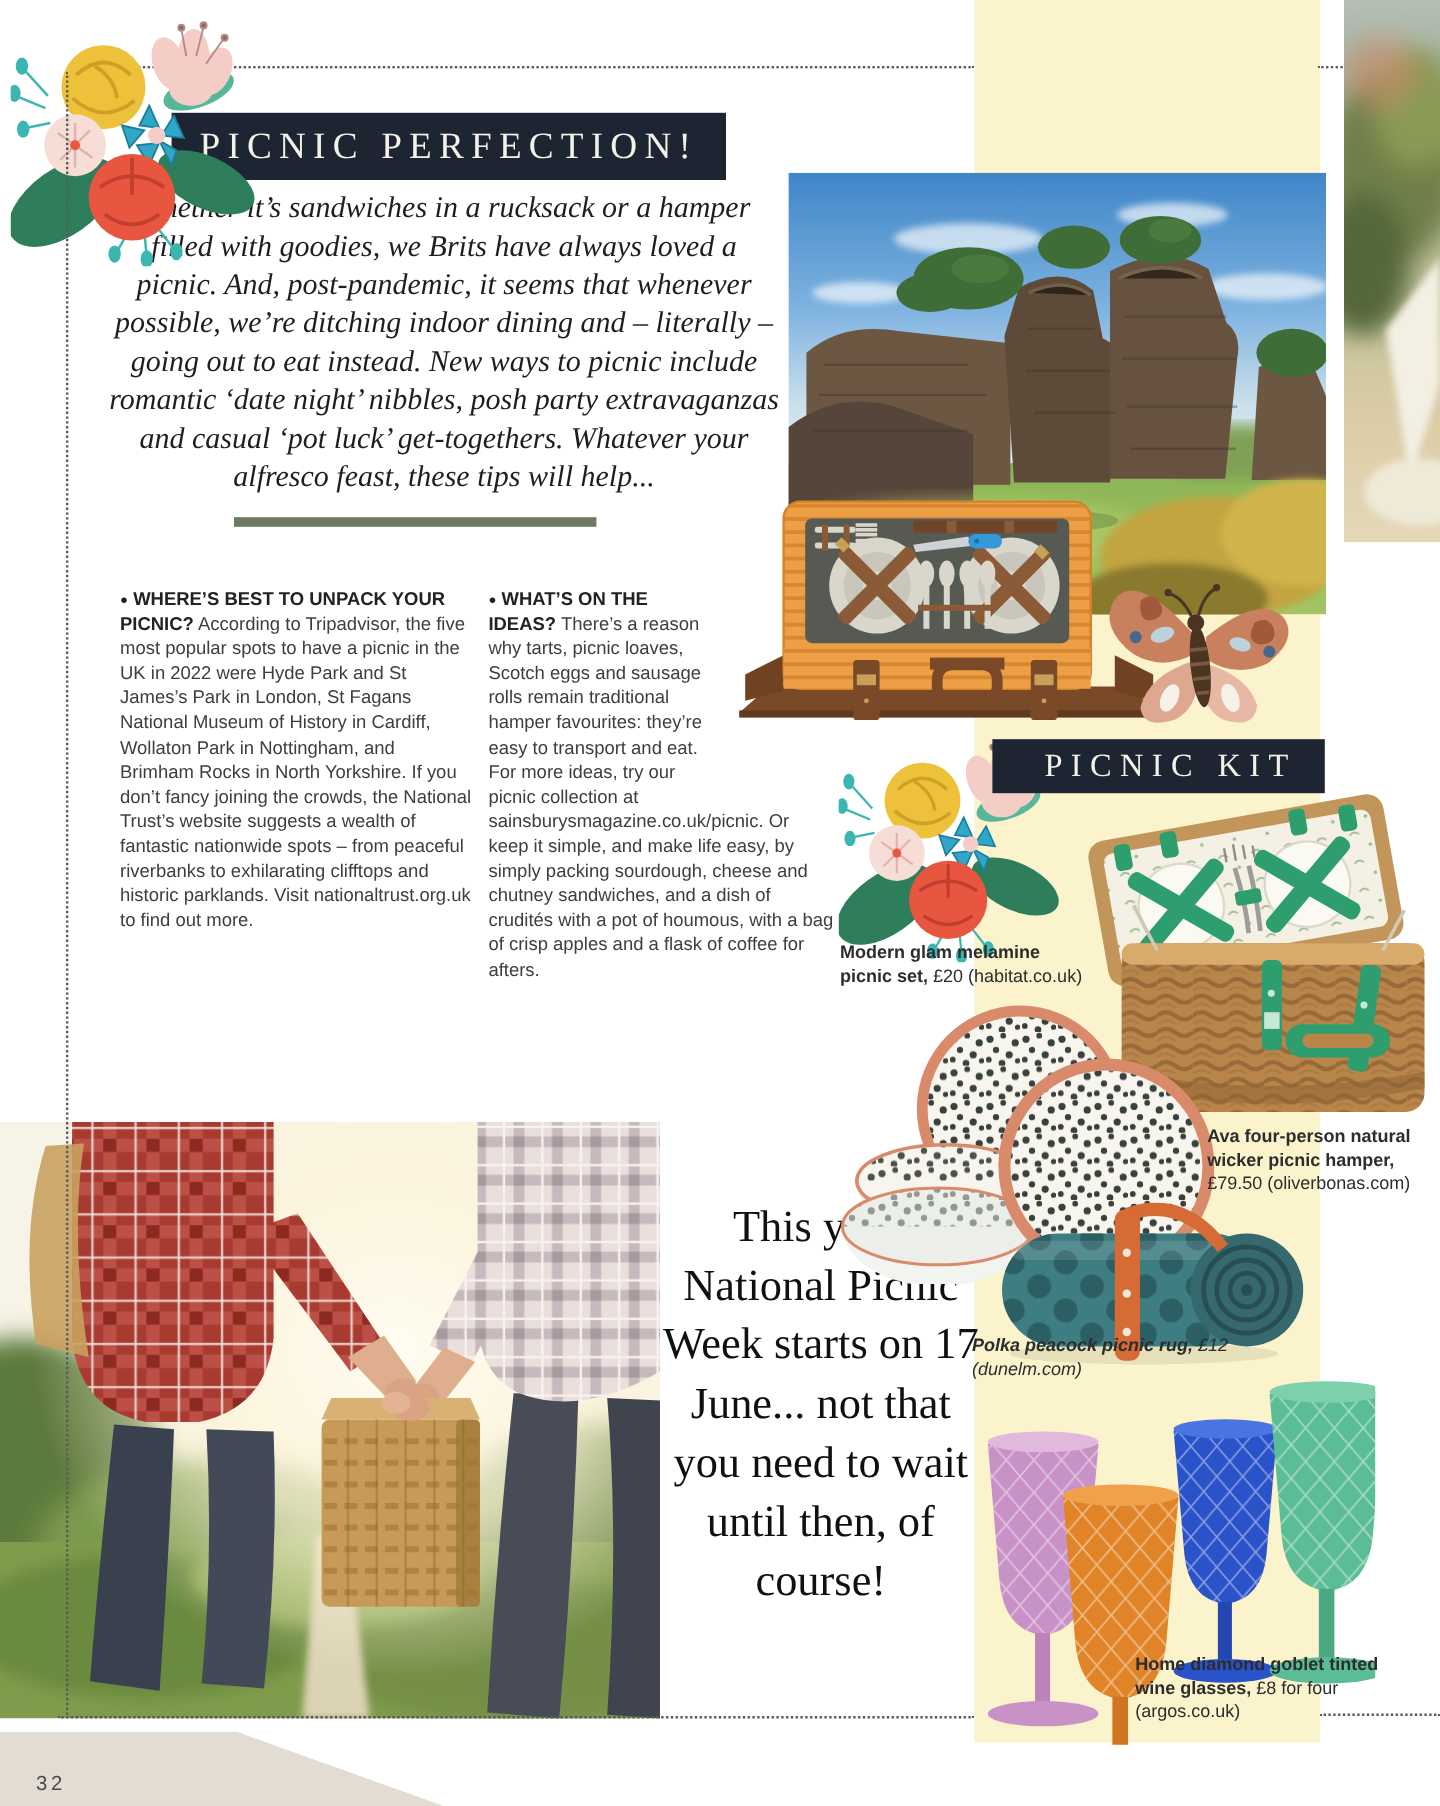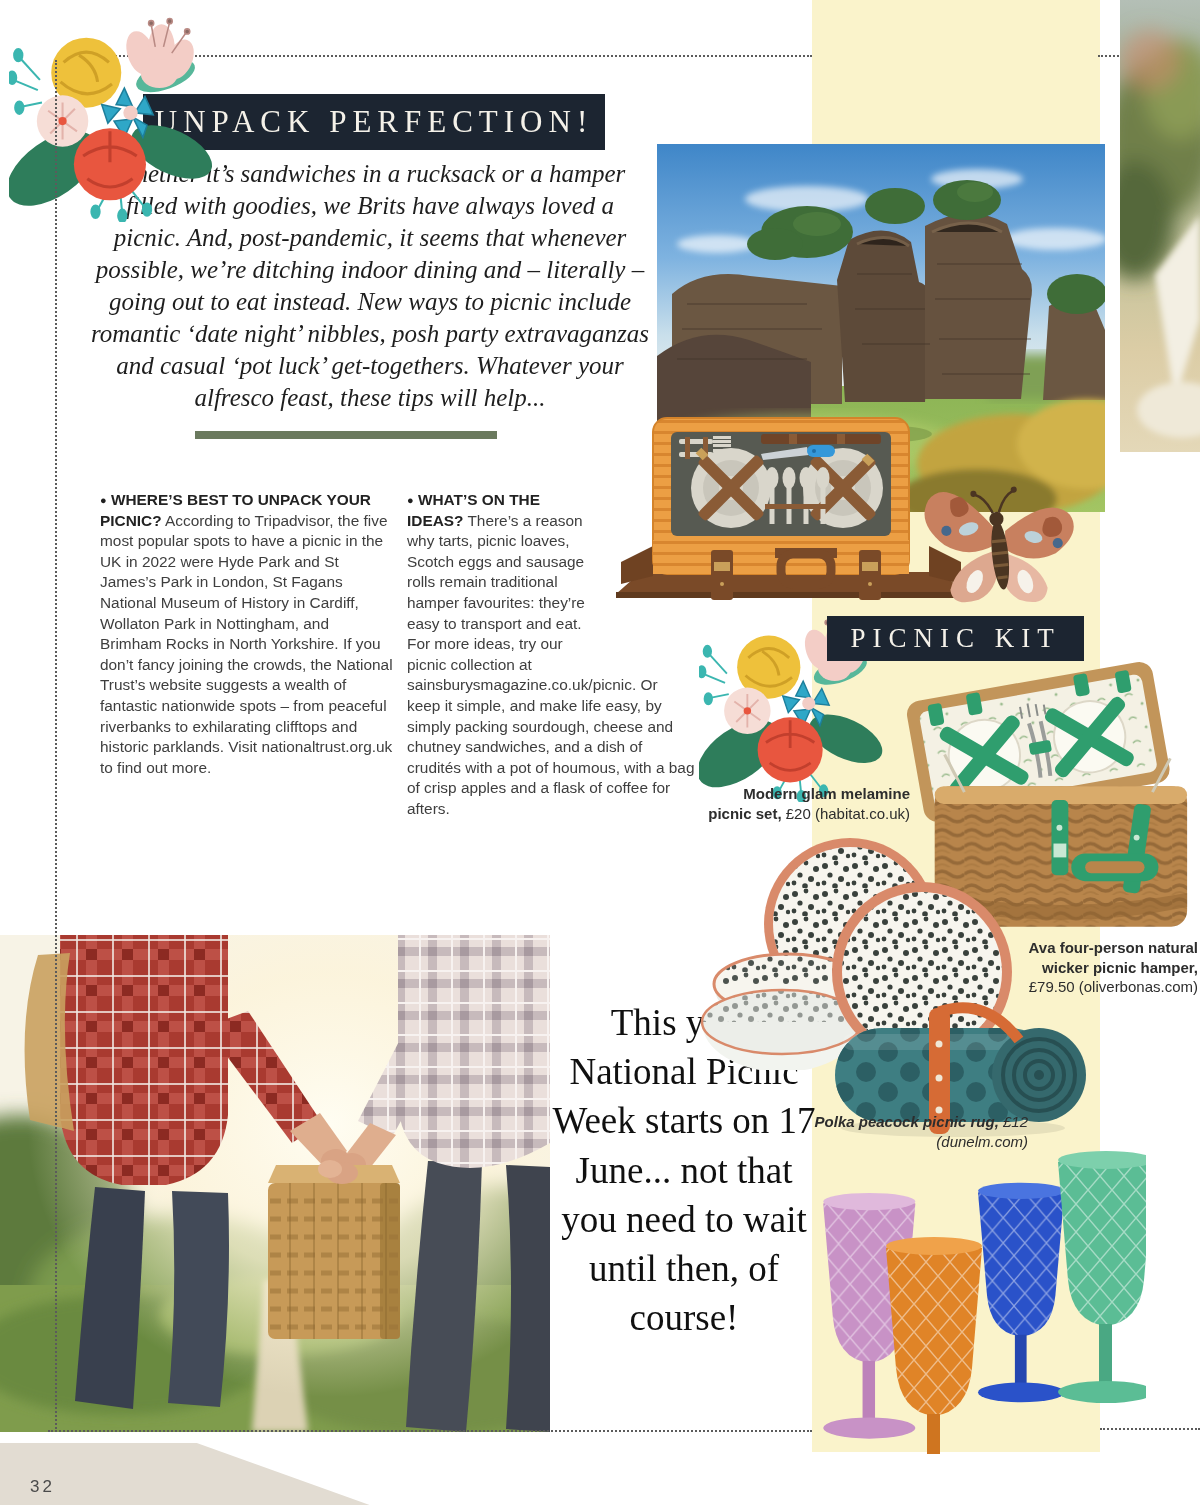--- a/index.html
+++ b/index.html
@@ -9,42 +9,42 @@
   
   .cream-band{left:812px;top:0;width:288px;height:1452px;background:#faf3cb;}
   .dotted-h{border-top:2px dotted #5b5b5b;height:0;}
   .dotted-v{border-left:2px dotted #5b5b5b;width:0;}
   
   .title-banner{left:143px;top:94px;width:462px;height:56px;background:#1c2531;
       display:flex;align-items:center;justify-content:center;}
   .title-banner span{color:#f4f1e9;font-family:"Liberation Serif","DejaVu Serif",serif;
       font-size:31px;letter-spacing:6px;white-space:nowrap;}
   .kit-banner{left:827px;top:616px;width:257px;height:45px;background:#1c2531;
-      display:flex;align-items:center;justify-content:center;z-index:6;}
+      display:flex;align-items:center;justify-content:center;z-index:6;padding-left:20px;}
   .kit-banner span{color:#f4f1e9;font-family:"Liberation Serif","DejaVu Serif",serif;
       font-size:27px;letter-spacing:7px;white-space:nowrap;}
   
   .intro{left:90px;top:158px;width:560px;text-align:center;
       font-family:"Liberation Serif","DejaVu Serif",serif;font-style:italic;
       font-size:25px;line-height:1.28;color:#1e1e1e;}
   .divider{left:195px;top:431px;width:302px;height:8px;background:#6b7a5e;}
   
   .col{font-size:15.4px;line-height:20.6px;color:#3e3e3e;}
   .col p{margin:16px 0 14px 0;}
   .bullet{font-size:11px;color:#1f1f1f;vertical-align:1px;}
   .shead{font-weight:bold;color:#222222;}
   .col1{left:100px;top:474px;width:294px;}
   .col2{left:407px;top:474px;width:288px;}
   .wrap-spacer{float:right;width:102px;height:172px;}
   
   .pull-quote{left:545px;top:998px;width:278px;text-align:center;
       font-family:"Liberation Serif","DejaVu Serif",serif;font-size:37px;
       line-height:1.33;color:#101010;}
   
-  .cap{text-align:right;font-size:15px;line-height:19.5px;color:#2d2d2d;z-index:7;}
+  .cap{text-align:left;font-size:15px;line-height:19.5px;color:#2d2d2d;z-index:7;}
   .cap .nm{font-weight:bold;}
   
   .footer-beige{left:0;top:1443px;width:480px;height:62px;background:#e2dcd2;
       clip-path:polygon(0 0,41% 0,77% 100%,0 100%);}
   .footer-text{left:30px;top:1458px;display:flex;align-items:baseline;gap:40px;}
   .footer-text .num{font-size:17px;color:#4a4a4a;letter-spacing:3px;margin-top:19px;}
   .footer-text .site{font-size:17px;color:#3b3b3b;letter-spacing:6.5px;}
   svg{display:block;}
 </style>
 </head>
@@ -257,21 +257,21 @@
     </svg>
   </div>
 
   <div class="abs" style="left:6px;top:16px;width:212px;height:206px;z-index:5;">
     <svg viewBox="0 0 200 200" width="212" height="206">
         <use href="#bouquet"></use>
       </svg>
   </div>
 
   <div class="abs title-banner">
-    <span>UNPACK PERFECTION!</span>
+    <span>PICNIC PERFECTION!</span>
   </div>
 
   <div class="abs intro">Whether it’s sandwiches in a rucksack or a hamper filled with goodies, we Brits have always loved a picnic. And, post-pandemic, it seems that whenever possible, we’re ditching indoor dining and – literally – going out to eat instead. New ways to picnic include romantic ‘date night’ nibbles, posh party extravaganzas and casual ‘pot luck’ get-togethers. Whatever your alfresco feast, these tips will help...</div>
 
   <div class="abs divider"></div>
 
   <div class="abs col col1">
     <p><span class="bullet">●</span>
       <span class="shead">WHERE’S BEST TO UNPACK YOUR PICNIC?</span>
       <span>According to Tripadvisor, the five most popular spots to have a picnic in the UK in 2022 were Hyde Park and St James’s Park in London, St Fagans National Museum of History in Cardiff, Wollaton Park in Nottingham, and Brimham Rocks in North Yorkshire. If you don’t fancy joining the crowds, the National Trust’s website suggests a wealth of fantastic nationwide spots – from peaceful riverbanks to exhilarating clifftops and historic parklands. Visit nationaltrust.org.uk to find out more.</span></p>
@@ -519,20 +519,24 @@
     <span>£20 (habitat.co.uk)</span>
   </div>
   <div class="abs cap" style="left:1006px;top:938px;width:192px;">
     <span class="nm">Ava four-person natural wicker picnic hamper,</span>
     <span>£79.50 (oliverbonas.com)</span>
   </div>
   <div class="abs cap" style="left:810px;top:1112px;width:218px;font-style:italic;">
     <span class="nm">Polka peacock picnic rug,</span>
     <span>£12 (dunelm.com)</span>
   </div>
+  <div class="abs cap" style="left:946px;top:1378px;width:205px;">
+    <span class="nm">Home diamond goblet tinted wine glasses,</span>
+    <span>£8 for four (argos.co.uk)</span>
+  </div>
 
   <div class="abs pull-quote">This year, National Picnic Week starts on 17 June... not that you need to wait until then, of course!</div>
 
   <div class="abs" style="left:0;top:935px;width:550px;height:497px;">
     <svg viewBox="0 0 550 497" width="550" height="497">
       <rect width="550" height="497" fill="#f7f3e6"></rect>
       <g filter="url(#b10)">
         <ellipse cx="20" cy="300" rx="120" ry="120" fill="#5d7a3c"></ellipse>
         <ellipse cx="500" cy="360" rx="140" ry="110" fill="#6d8a44"></ellipse>
         <ellipse cx="180" cy="360" rx="150" ry="80" fill="#7a9a4e"></ellipse>

